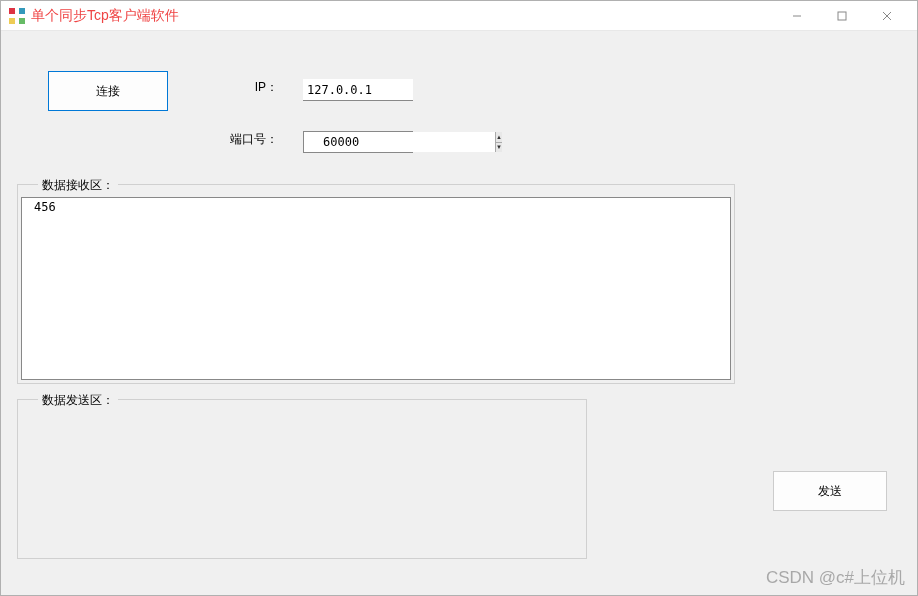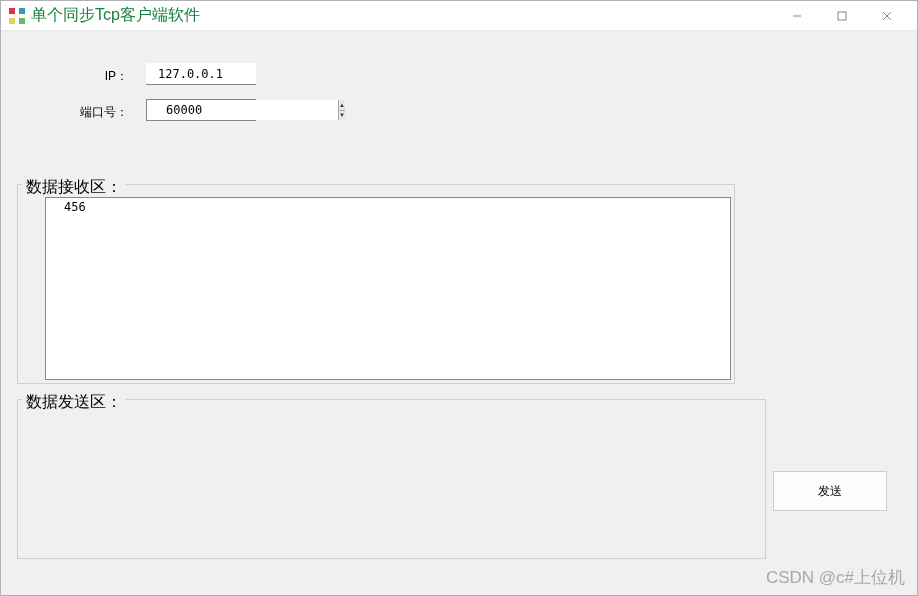--- a/index.html
+++ b/index.html
@@ -41,22 +41,22 @@
     .app-icon .sq {
       position: absolute;
       width: 6px;
       height: 6px;
     }
     .app-icon .s1 { top: 0; left: 0; background: #d34; }
     .app-icon .s2 { top: 0; right: 0; background: #39b; }
     .app-icon .s3 { bottom: 0; left: 0; background: #ec5; }
     .app-icon .s4 { bottom: 0; right: 0; background: #6b6; }
     .title-text {
-      color: #15803d;
-      font-size: 16px;
+      color: #ef4444;
+      font-size: 14px;
       flex: 1;
     }
     .win-controls {
       display: flex;
       gap: 0;
     }
     .win-btn {
       width: 45px;
       height: 29px;
       display: flex;
@@ -95,35 +95,36 @@
     }
     
     .conn-fields {
       display: flex;
       flex-direction: column;
       gap: 14px;
       margin-left: 30px;
     }
     .field-row {
       display: flex;
-      align-items: flex-end;
-      gap: 18px;
+      align-items: flex-start;
+      gap: 25px;
+      margin-top: 16px;
     }
     .field-label {
       width: 50px;
       text-align: right;
       color: #000;
     }
     .text-input {
       width: 110px;
       height: 22px;
       border: none;
       border-bottom: 1px solid #888;
       background: #fff;
-      padding: 2px 12px;
+      padding: 2px 4px;
       font-family: "Consolas", monospace;
       font-size: 12px;
     }
     .numeric-wrap {
       display: flex;
       width: 110px;
       height: 22px;
       border: 1px solid #888;
       background: #fff;
     }
@@ -157,54 +158,53 @@
     
     .groupbox {
       border: 1px solid #d0d0d0;
       margin: 8px 0;
       position: relative;
       background: #f0f0f0;
     }
     .groupbox-label {
       position: absolute;
       top: -8px;
-      left: 4px;
+      left: 20px;
       background: #f0f0f0;
       padding: 0 4px;
-      font-size: 16px;
+      font-size: 12px;
       color: #000;
     }
     .receive-box {
       position: absolute;
       left: 16px;
       top: 145px;
       width: 718px;
       height: 200px;
     }
     .send-box {
       position: absolute;
       left: 16px;
       top: 360px;
-      width: 749px;
+      width: 570px;
       height: 160px;
     }
     .textarea {
       position: absolute;
       left: 3px;
       top: 12px;
       right: 3px;
       bottom: 3px;
       border: 1px solid #888;
       background: #fff;
-      padding: 2px 18px;
+      padding: 2px 12px;
       font-family: "Consolas", monospace;
       font-size: 12px;
       resize: none;
       overflow: auto;
-      margin-left: 24px;
     }
     
     .send-btn {
       position: absolute;
       right: 30px;
       top: 440px;
       width: 114px;
       height: 40px;
       background: #fdfdfd;
       border: 1px solid #ccc;
@@ -250,20 +250,21 @@
             <line x1="1" y1="1" x2="9" y2="9" stroke-width="1"></line>
             <line x1="9" y1="1" x2="1" y2="9" stroke-width="1"></line>
           </svg>
       </div>
     </div>
   </div>
 
   <div class="client-area">
 
     <div class="top-section">
+      <button class="connect-btn">连接</button>
       <div class="conn-fields">
         <div class="field-row">
           <span class="field-label">IP：</span>
           <input type="text" class="text-input" value="127.0.0.1" style="">
         </div>
         <div class="field-row">
           <span class="field-label">端口号：</span>
           <div class="numeric-wrap">
             <input type="text" class="numeric-input" value="60000" style="">
             <div class="spinner">

